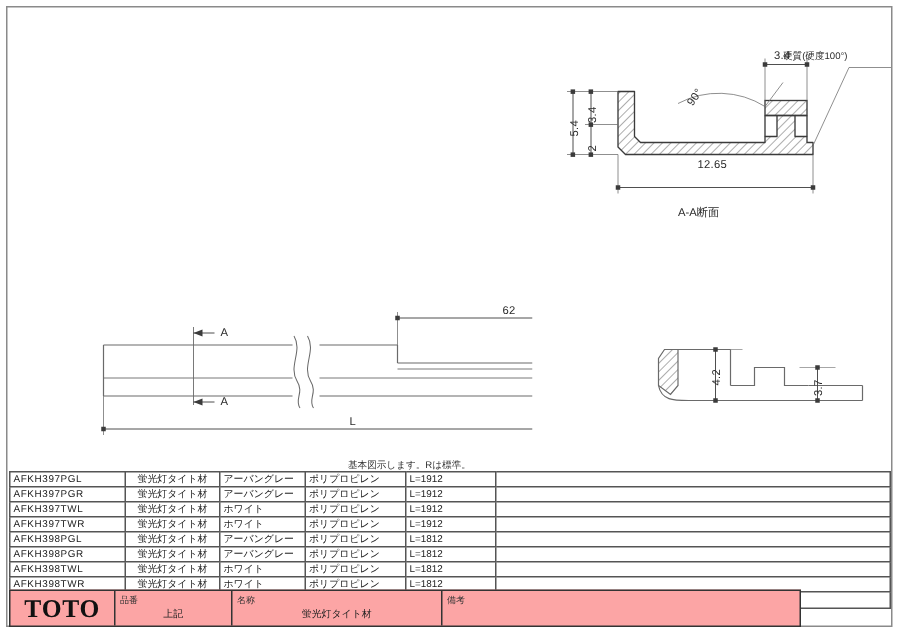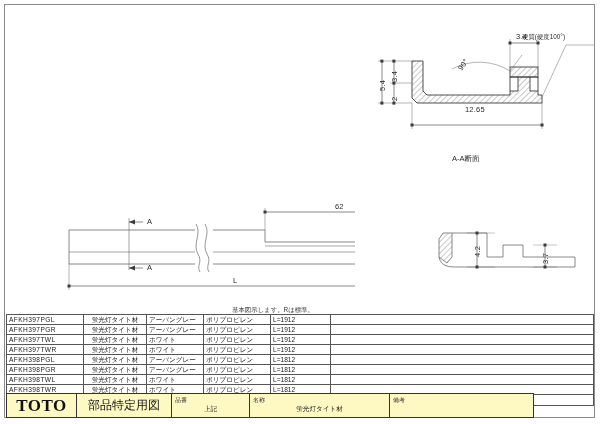--- a/index.html
+++ b/index.html
@@ -30,21 +30,21 @@
   #parts-table .c-note{width:55px;}
   #parts-table .c-blank{width:auto;}
   #parts-table tr.head td{text-align:center;font-weight:bold;font-size:6.8px;
         height:10px;}
   #table-note{position:absolute;left:232px;top:306px;font-size:6.4px;
               color:#333;white-space:nowrap;}
 
   
   #title-block{position:absolute;left:6px;top:393px;width:528px;height:25px;
                border:1px solid #333;box-sizing:border-box;display:flex;
-               background:#fef9c3;}
+               background:#fca5a5;}
   .tb-cell{border-right:1px solid #333;box-sizing:border-box;position:relative;
            display:flex;align-items:center;}
   .tb-cell:last-child{border-right:none;}
   #tb-logo{width:70px;justify-content:center;}
   #tb-logo span{font-family:"Liberation Serif","DejaVu Serif",serif;
         font-weight:bold;font-size:17px;letter-spacing:.5px;color:#111;}
   #tb-doctitle{width:95px;justify-content:center;font-size:12px;color:#111;}
   #tb-partno{width:78px;}
   #tb-name{width:140px;}
   .tb-key{position:absolute;left:3px;top:2px;font-size:6px;color:#333;}
@@ -109,21 +109,21 @@
   </svg>
 
   <span class="dim-txt rot" style="left:8px;top:66px;">5.4</span>
   <span class="dim-txt rot" style="left:20px;top:57px;">3.4</span>
   <span class="dim-txt rot" style="left:20px;top:76px;">2</span>
   <span class="dim-txt" style="left:95px;top:80px;">12.65</span>
   <span class="dim-txt" style="left:146px;top:7px;">3.4</span>
   <span class="dim-txt" style="left:86px;top:42px;transform:rotate(-55deg);
                transform-origin:left top;">90°</span>
   <span class="lbl" style="left:152px;top:8px;font-size:6.4px;">硬質(硬度100°)</span>
-  <span class="lbl" style="left:82px;top:129px;font-size:7.5px;">A-A断面</span>
+  <span class="lbl" style="left:82px;top:112px;font-size:7.5px;">A-A断面</span>
 </div>
 
 <div class="dwg" id="side-view" style="left:55px;top:200px;width:300px;height:100px;">
   <svg width="300" height="100" viewBox="0 0 300 100">
 
     <line x1="14" y1="30" x2="140" y2="30" stroke="#6a6a6a" stroke-width="0.8"></line>
     <line x1="158" y1="30" x2="210" y2="30" stroke="#6a6a6a" stroke-width="0.8"></line>
     <line x1="14" y1="52" x2="140" y2="52" stroke="#6a6a6a" stroke-width="0.6"></line>
     <line x1="158" y1="52" x2="300" y2="52" stroke="#6a6a6a" stroke-width="0.6"></line>
     <line x1="14" y1="64" x2="140" y2="64" stroke="#6a6a6a" stroke-width="0.8"></line>
@@ -270,23 +270,20 @@
         <td class="c-note">備考</td>
         <td class="c-blank"></td>
       </tr>
     </tbody>
 </table>
 
 <div id="title-block">
   <div class="tb-cell" id="tb-logo">
     <span>TOTO</span>
   </div>
-  <div class="tb-cell" id="tb-doctitle">
-    <span>部品特定用図</span>
-  </div>
   <div class="tb-cell" id="tb-partno">
     <span class="tb-key">品番</span>
     <span class="tb-val">上記</span>
   </div>
   <div class="tb-cell" id="tb-name">
     <span class="tb-key">名称</span>
     <span class="tb-val">蛍光灯タイト材</span>
   </div>
   <div class="tb-cell" id="tb-remark">
     <span class="tb-key">備考</span>

